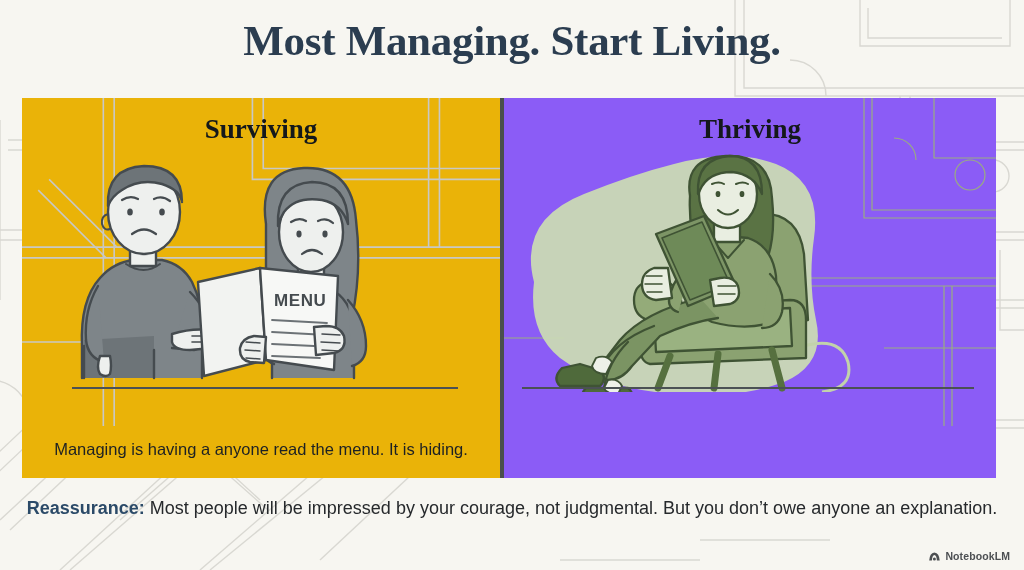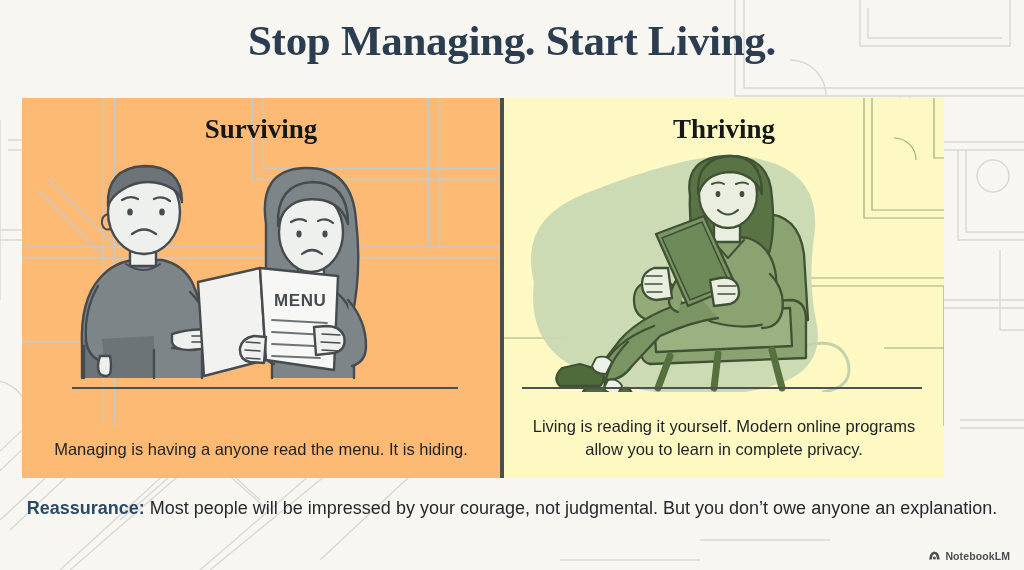--- a/index.html
+++ b/index.html
@@ -26,23 +26,23 @@
     letter-spacing:-0.3px;
     color:#2b3d50;
   }
 
   
   .panels{
     position:absolute;left:22px;top:98px;width:974px;height:380px;
     display:flex;
   }
   .panel{position:relative;overflow:hidden;height:100%;}
-  .panel-left{width:478px;background:#fdba74;}
+  .panel-left{width:478px;background:#eab308;}
   .divider{width:4px;background:#4a4f4c;height:100%;}
-  .panel-right{width:440px;background:#fef9c3;}
+  .panel-right{width:492px;background:#8b5cf6;}
 
   .panel-head{
     position:relative;z-index:3;
     text-align:center;
     margin-top:16px;
     font-family:"Liberation Serif", serif;
     font-weight:700;
     font-size:27px;
     color:#14181b;
   }
@@ -66,21 +66,21 @@
     text-align:center;
     font-size:18px;
     line-height:1.42;
     color:#26292c;
   }
   .reassurance b{color:#2b4a68;font-weight:700;}
 
   
   .watermark{
     position:absolute;right:14px;bottom:8px;
-    display:flex;align-items:flex-start;gap:4px;
+    display:flex;align-items:center;gap:4px;
     font-size:10.5px;color:#4c4f52;font-weight:600;letter-spacing:.1px;
   }
 </style>
 </head>
 <body>
 
 <svg id="bg-blueprint" viewBox="0 0 1024 570" width="1024" height="570">
   <rect x="0" y="0" width="1024" height="570" fill="#f7f6f1"></rect>
   <g stroke="#d9d8d2" stroke-width="1.4" fill="none">
 
@@ -120,21 +120,21 @@
     <path d="M0 120 L0 300"></path>
     <path d="M8 140 L90 140"></path>
     <path d="M8 150 L90 150"></path>
     <path d="M0 230 L60 230 L60 330"></path>
     <path d="M0 240 L52 240 L52 330"></path>
   </g>
 </svg>
 
 <div id="slide">
 
-  <div class="title">Stop Managing. Start Living.</div>
+  <div class="title">Most Managing. Start Living.</div>
 
   <div class="panels">
 
     <div class="panel panel-left">
 
       <svg class="art" viewBox="0 0 478 242" preserveAspectRatio="none" style="top:0;height:328px;">
         <g stroke="#c8c8c5" stroke-width="1.2" fill="none">
           <path d="M60 0 L60 242"></path>
             <path d="M68 0 L68 242"></path>
           <path d="M170 0 L170 60 L478 60"></path>
@@ -323,21 +323,20 @@
           <path d="M141 134 l17 0" stroke-width="1.5"></path>
           <path d="M143 142 l15 0" stroke-width="1.5"></path>
           <path d="M216 128 q14 -2 18 8 q4 14 -8 18 l-16 2 l-4 -26 z" fill="#e9eee1" stroke="#3f5334"></path>
           <path d="M214 136 l18 0" stroke-width="1.5"></path>
           <path d="M214 144 l17 0" stroke-width="1.5"></path>
         </g>
       </svg>
 
       <div class="ground ground-r"></div>
 
-      <div class="caption">Living is reading it yourself. Modern online programs allow you to learn in complete privacy.</div>
     </div>
   </div>
 
   <div class="reassurance">
     <b>Reassurance:</b><span> Most people will be impressed by your courage, not judgmental. But you don’t owe anyone an explanation.</span>
   </div>
 
   <div class="watermark">
     <svg width="13" height="11" viewBox="0 0 13 11">
       <path d="M1.2 9.6 Q1.6 2.0 6.4 1.4 Q11.3 2.0 11.7 9.6 L8.9 9.6 Q8.6 4.4 6.4 4.1 Q4.2 4.4 3.9 9.6 Z" fill="#4c4f52"></path>

